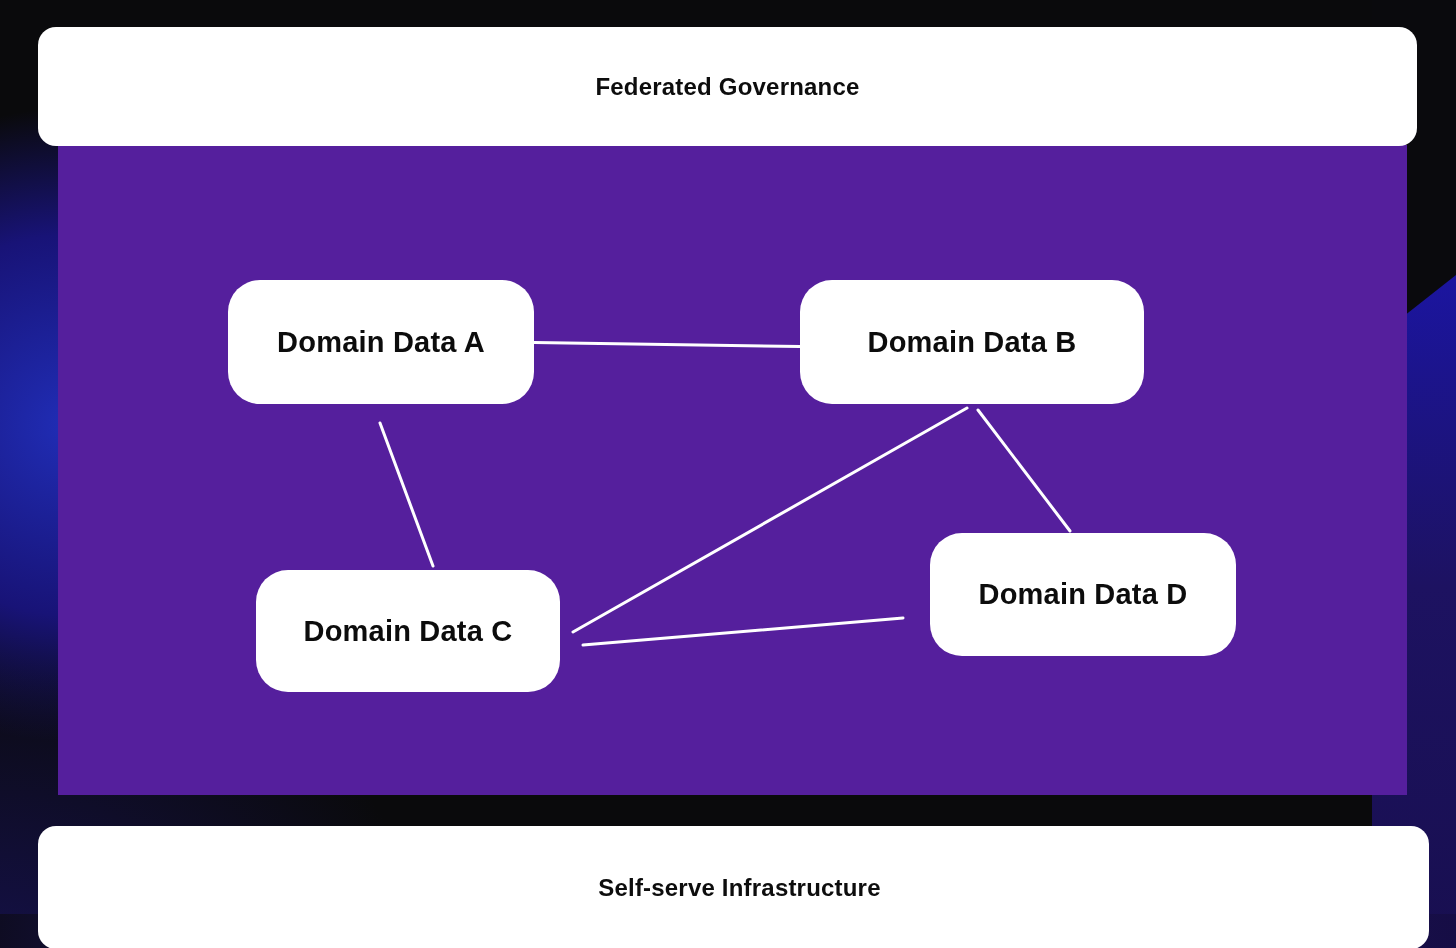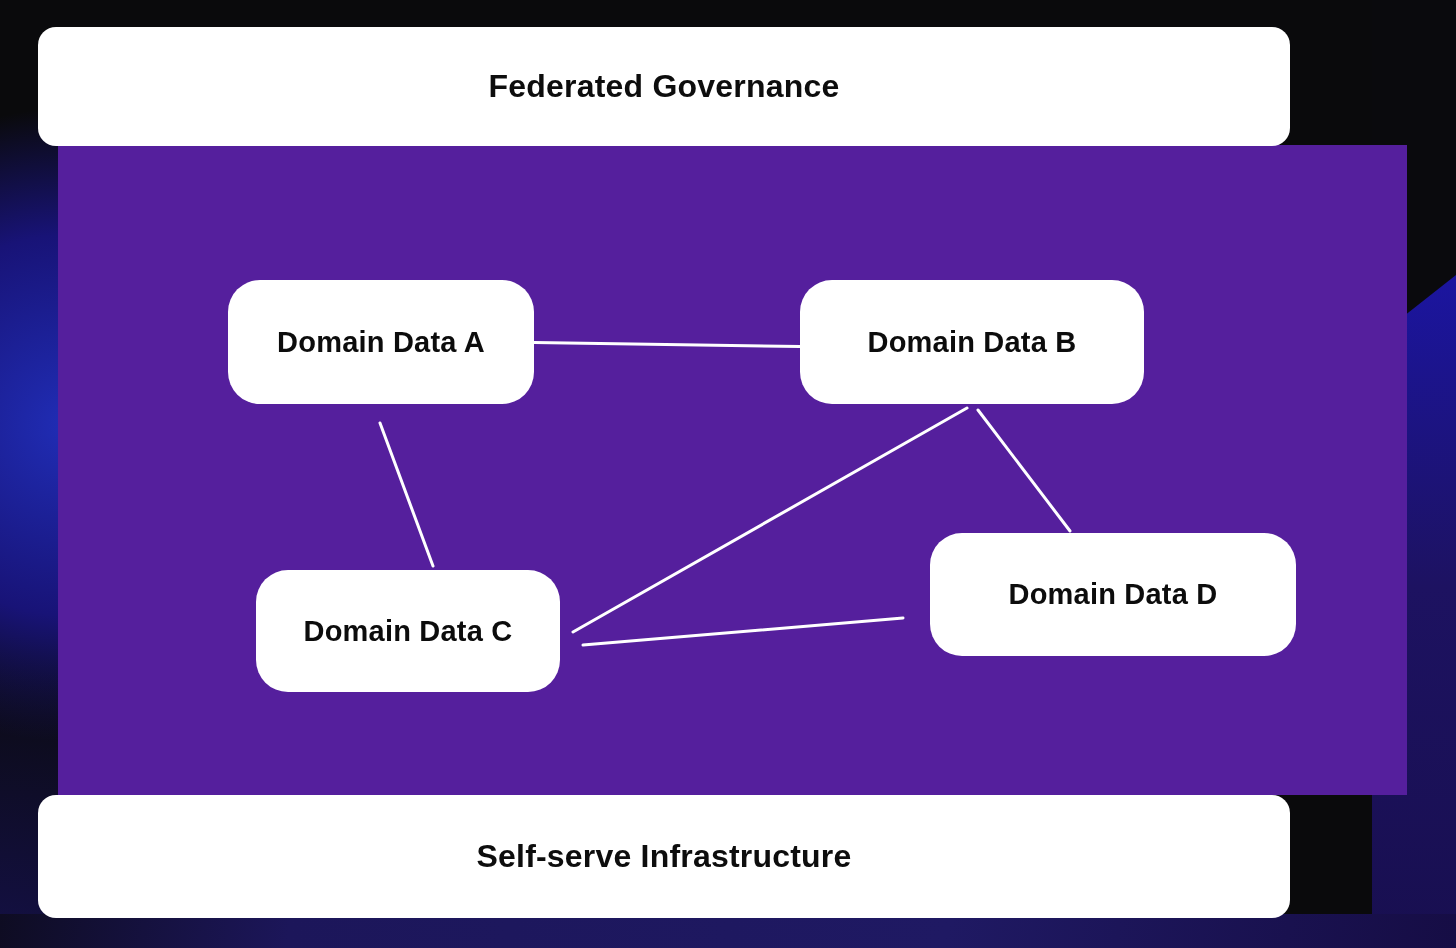--- a/index.html
+++ b/index.html
@@ -37,45 +37,45 @@
 
   
   .mesh-area {
     position:absolute; left:58px; top:145px;
     width:1349px; height:650px;
     background:#551f9d;
   }
 
   
   .h-bar {
-    position:absolute; left:38px; width:1252px;
+    position:absolute; left:38px; width:1379px;
     background:#ffffff; border-radius:18px;
     display:flex; align-items:center; justify-content:center;
-    font-size:32px; font-weight:700; color:#0d0d0d;
+    font-size:24px; font-weight:700; color:#0d0d0d;
     letter-spacing:0.2px;
   }
   .bar-top    { top:27px;  height:119px; }
-  .bar-bottom { top:795px; height:123px; }
+  .bar-bottom { top:826px; height:123px;padding-left:12px; }
 
   
   .edges { position:absolute; inset:0; width:1456px; height:948px; pointer-events:none; }
   .edges line { stroke:#ffffff; stroke-width:3; stroke-linecap:round; }
 
   
   .node {
     position:absolute;
     background:#ffffff; border-radius:32px;
     display:flex; align-items:center; justify-content:center;
     font-size:29px; font-weight:700; color:#0c0c0c;
     letter-spacing:0.2px;
   }
   .node-a { left:228px; top:280px; width:306px; height:124px; }
   .node-b { left:800px; top:280px; width:344px; height:124px; }
   .node-c { left:256px; top:570px; width:304px; height:122px; }
-  .node-d { left:930px; top:533px; width:366px; height:123px; }
+  .node-d { left:930px; top:533px; width:306px; height:123px; }
 </style>
 </head>
 <body>
 
 <div class="canvas">
 
   <div class="bg-glow-left"></div>
   <div class="bg-corner-bl"></div>
   <div class="bg-right">
     <div class="bg-right-blue"></div>

